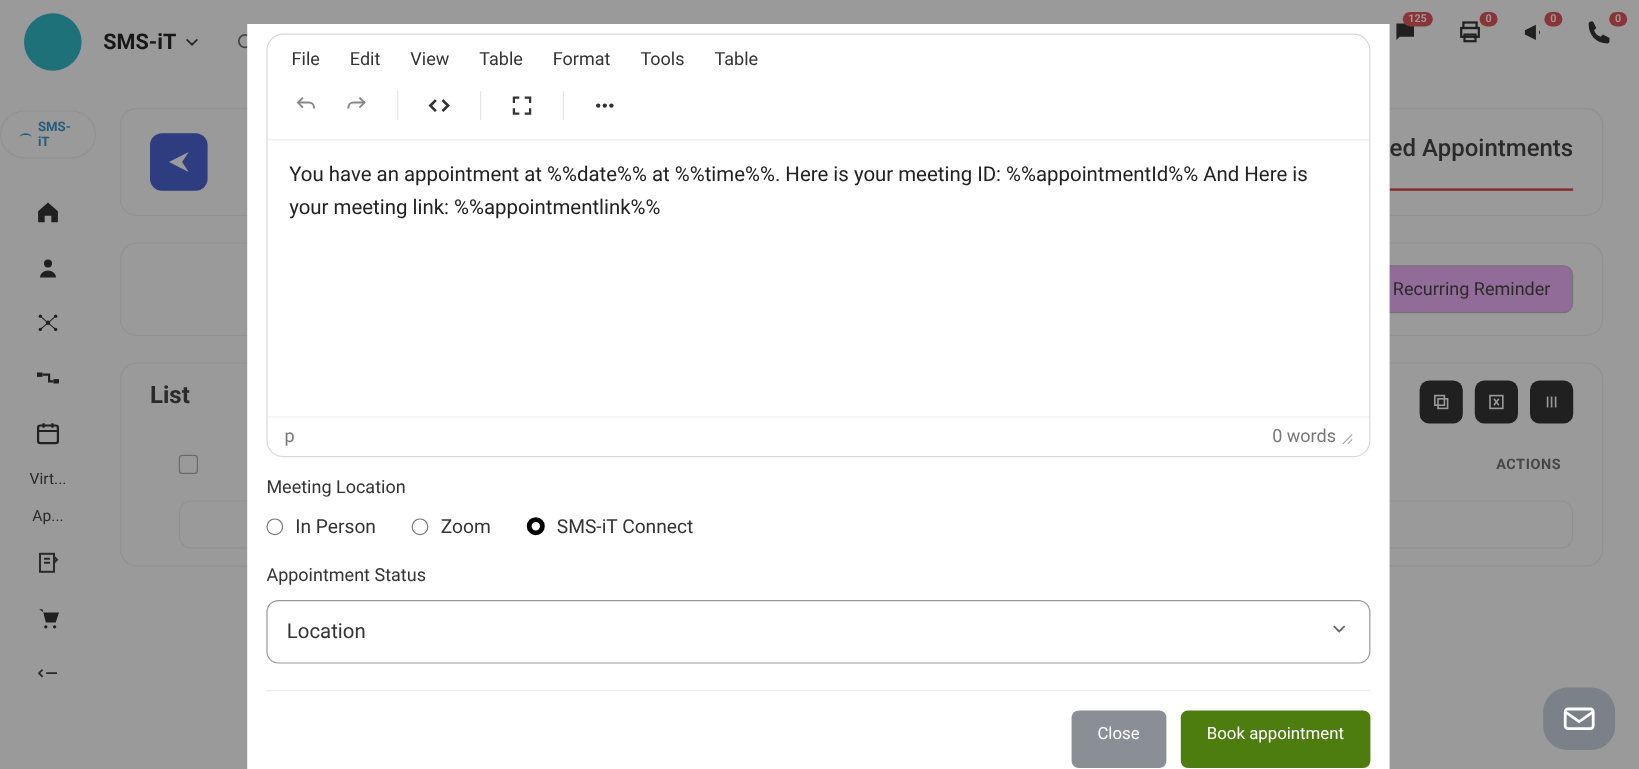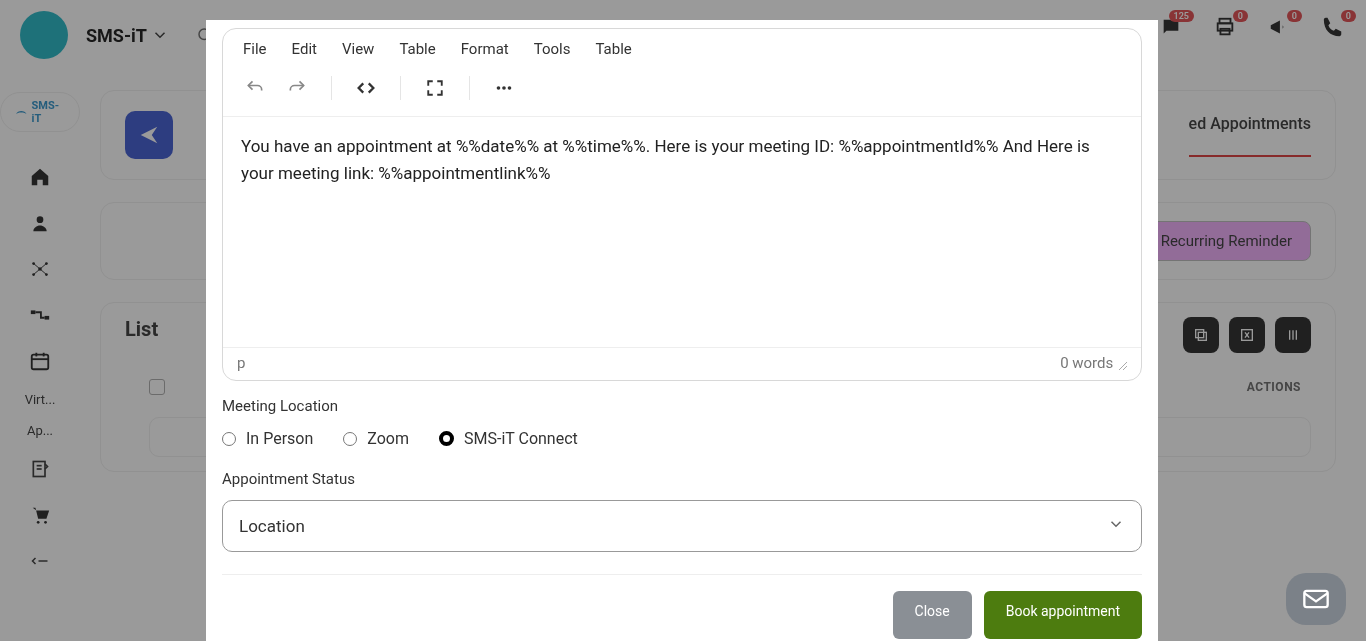--- a/index.html
+++ b/index.html
@@ -19,21 +19,21 @@
 .sidebar { position: absolute; top: 80px; left: 0; width: 80px; bottom: 0; display:flex; flex-direction:column; gap: 4px; padding: 12px 0; z-index:1; }
 .sidebar-logo { align-self:center; background:#fff; border:1px solid #eee; border-radius:28px; padding: 6px 14px; font-size:11px; font-weight:700; color:#2b90c9; display:flex; align-items:center; gap:4px; margin-bottom:20px; }
 .sb-icon { width: 44px; height: 40px; margin: 1px auto; display:flex; align-items:center; justify-content:center; color:#333; }
 .sb-icon.active { background:#fff; border-radius:8px; }
 .sb-text { font-size:13px; text-align:center; color:#333; margin: 6px auto; width:60px; overflow:hidden; white-space:nowrap; text-overflow:ellipsis;}
 
 
 .content-area { position:absolute; top:90px; left:100px; right:30px; bottom:0; z-index:1; }
 .card1 { background:#fff; border:1px solid #eee; border-radius:14px; padding:20px 24px; margin-bottom:22px; display:flex; align-items:center; justify-content:space-between; }
 .send-btn { width:48px; height:48px; border-radius:10px; background:#3956d0; display:flex; align-items:center; justify-content:center; color:#fff; }
-.confirmed-apts { text-align:right; font-size:16px; color:#333; font-weight:500; border-bottom:2px solid #d33; padding-bottom:22px;}
+.confirmed-apts { text-align:right; font-size:20px; color:#333; font-weight:500; border-bottom:2px solid #d33; padding-bottom:22px;}
 .card2 { background:#fff; border:1px solid #eee; border-radius:14px; padding:18px 24px; margin-bottom:22px; display:flex; justify-content:flex-end; }
 .recurring-btn { border:1px solid #bbb; border-radius:8px; padding:10px 18px; font-size:15px; color:#333; background:#f0abfc;}
 .card3 { background:#fff; border:1px solid #eee; border-radius:14px; padding:14px 24px;}
 .tab-list { font-weight:700; font-size:20px; color:#333; }
 .icon-buttons { float:right; display:flex; gap:10px;}
 .icon-btn { width:36px; height:36px; border-radius:8px; background:#222; color:#fff; display:flex; align-items:center; justify-content:center; font-size:16px;}
 .table-head { margin-top:38px; display:flex; align-items:center; }
 .checkbox { width:16px; height:16px; border:1px solid #aaa; border-radius:3px; margin-left:24px;}
 .actions-col { margin-left:auto; font-size:12px; font-weight:700; color:#666; letter-spacing:.5px; margin-right:10px;}
 .empty-row { margin-top:22px; margin-left:24px; margin-right:0; height:40px; border:1px solid #eee; border-radius:10px;}

